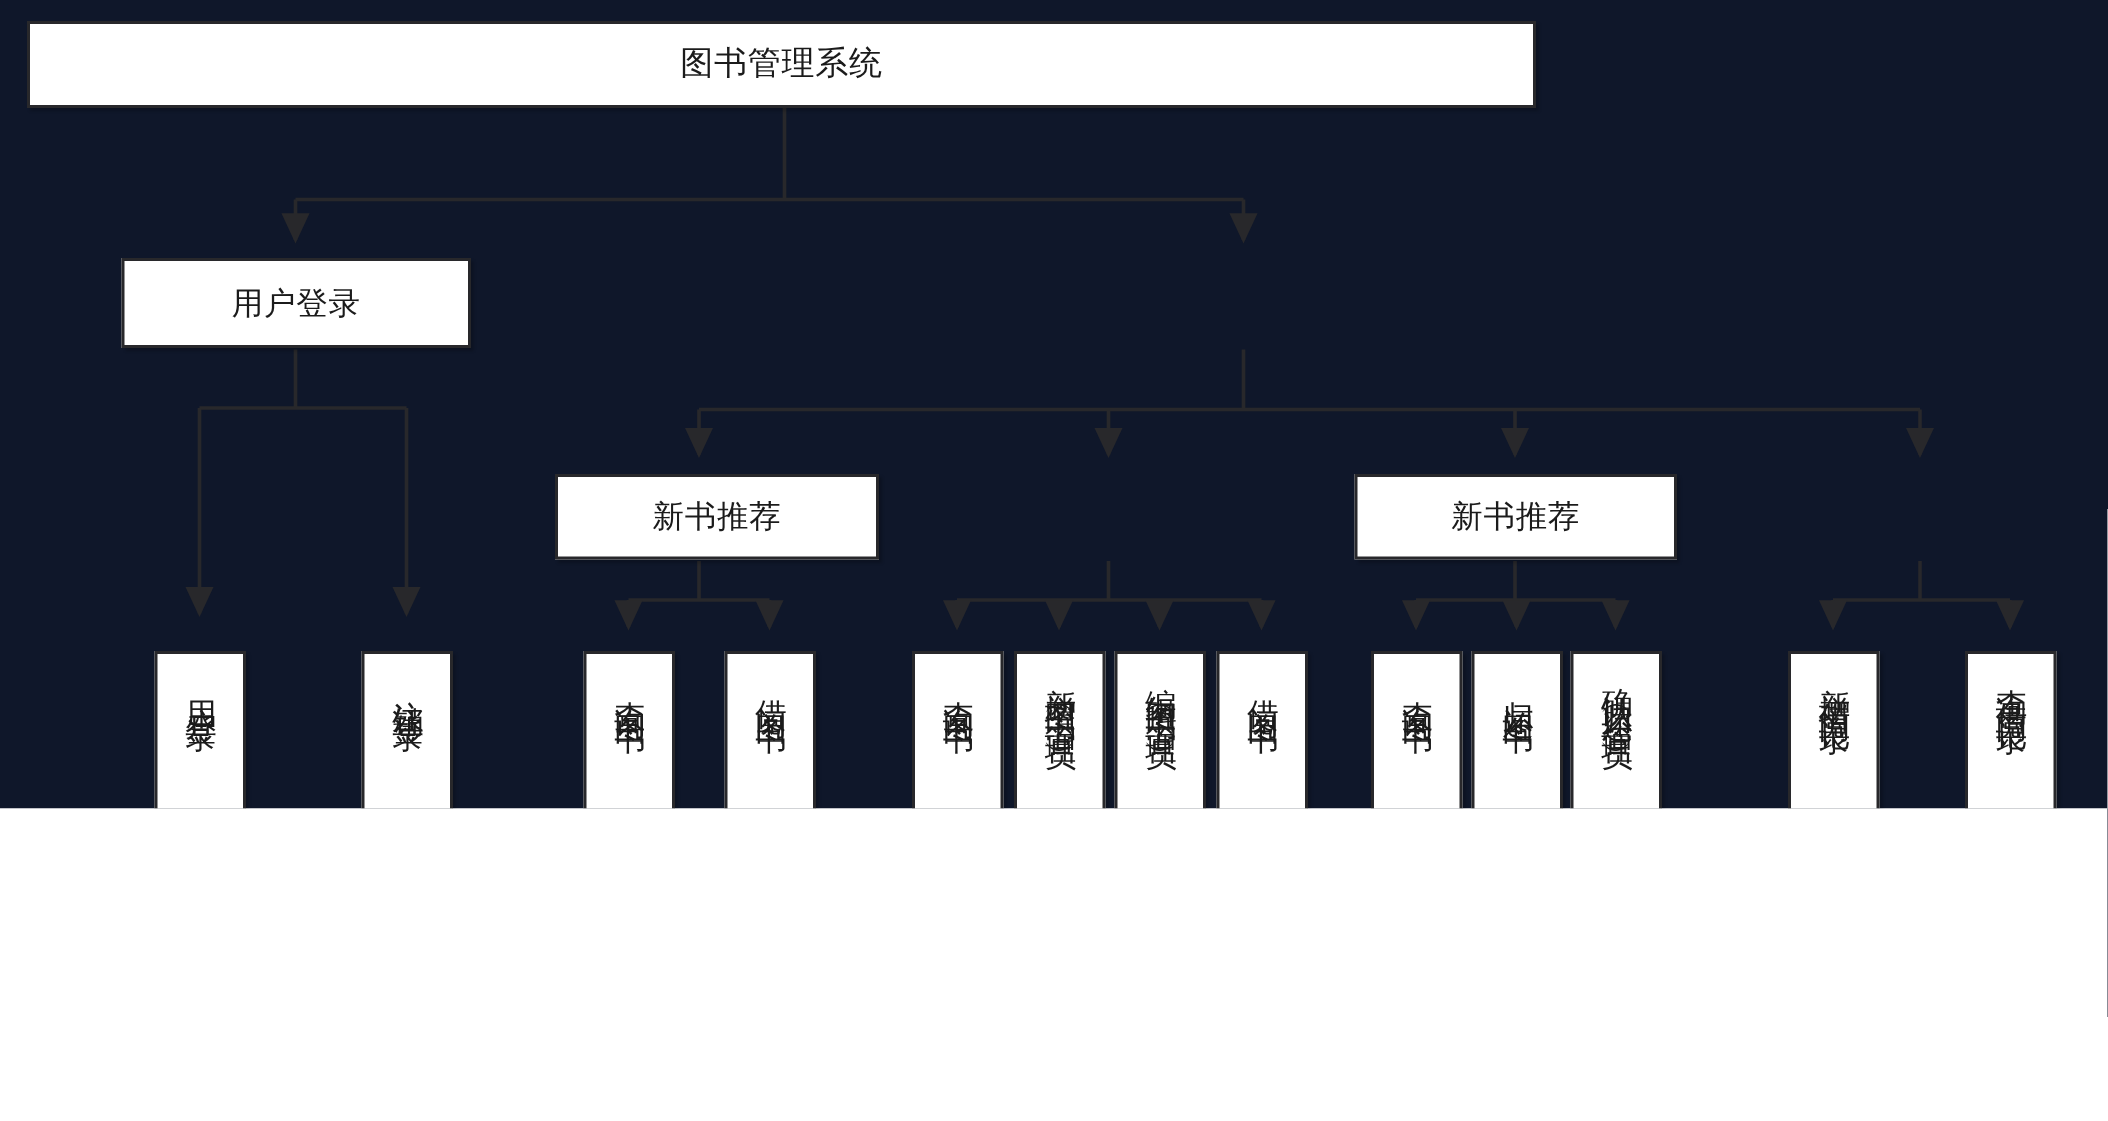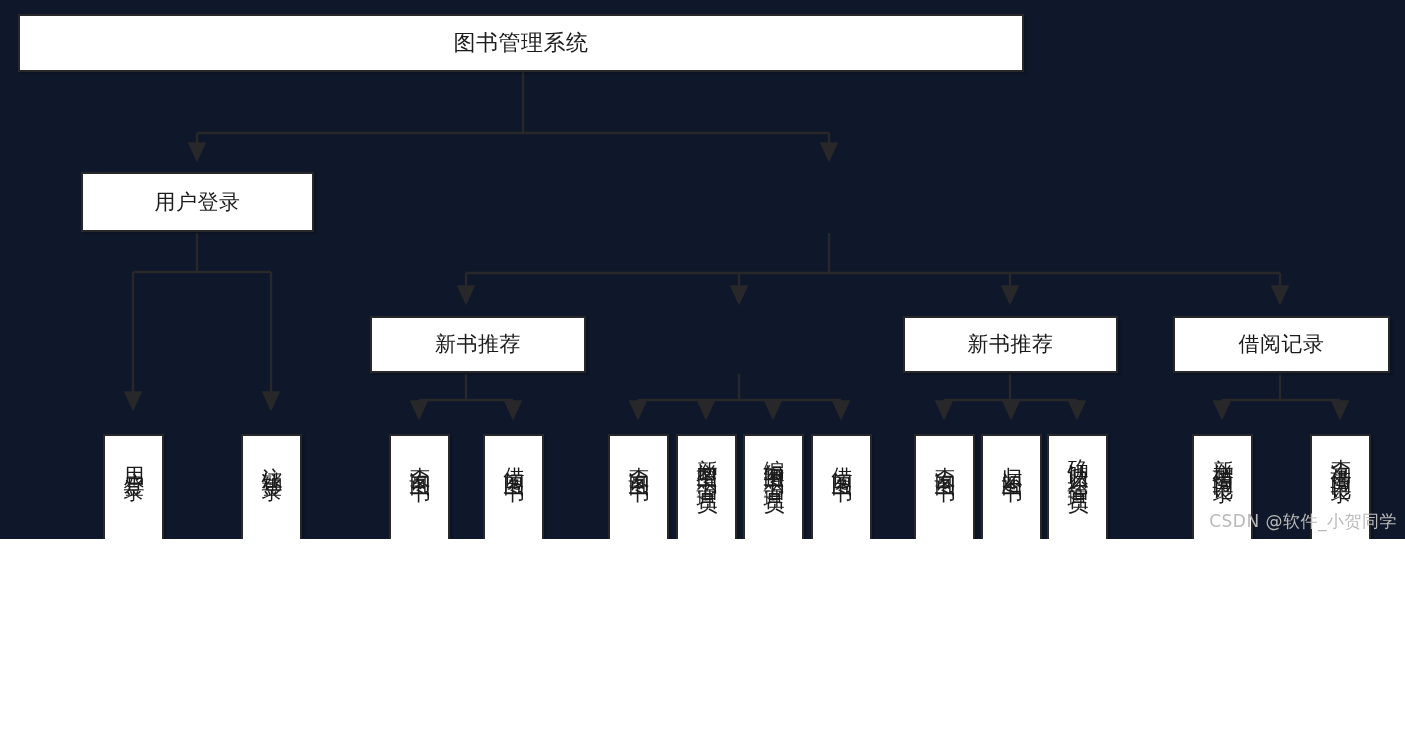--- a/index.html
+++ b/index.html
@@ -142,23 +142,20 @@
   <div class="node horiz" style="left:81px; top:172px; width:233px; height:60px;">
     <span class="label">用户登录</span>
   </div>
 
   <div class="node horiz" style="left:354px; top:316px; width:216px; height:57px;margin-left:16px;">
     <span class="label">新书推荐</span>
   </div>
   <div class="node horiz" style="left:903px; top:316px; width:215px; height:57px;">
     <span class="label">新书推荐</span>
   </div>
-  <div class="node horiz" style="left:1173px; top:316px; width:217px; height:57px;">
-    <span class="label">借阅记录</span>
-  </div>
 
   <div class="node vert" style="left:103px; top:434px; width:61px; height:298px;">
     <span class="label">用户登录</span>
   </div>
   <div class="node vert" style="left:241px; top:434px; width:61px; height:298px;">
     <span class="label">注销登录</span>
   </div>
 
   <div class="node vert" style="left:389px; top:434px; width:61px; height:298px;">
     <span class="label">查询图书</span>
@@ -190,15 +187,14 @@
     <span class="label">确认归还（管理员）</span>
   </div>
 
   <div class="node vert tall-text" style="left:1192px; top:434px; width:61px; height:298px;">
     <span class="label">新增借阅记录</span>
   </div>
   <div class="node vert tall-text" style="left:1310px; top:434px; width:61px; height:298px;">
     <span class="label">查询借阅记录</span>
   </div>
 
-  <div class="watermark">CSDN @软件_小贺同学</div>
 
 </div>
 
 </body></html>

